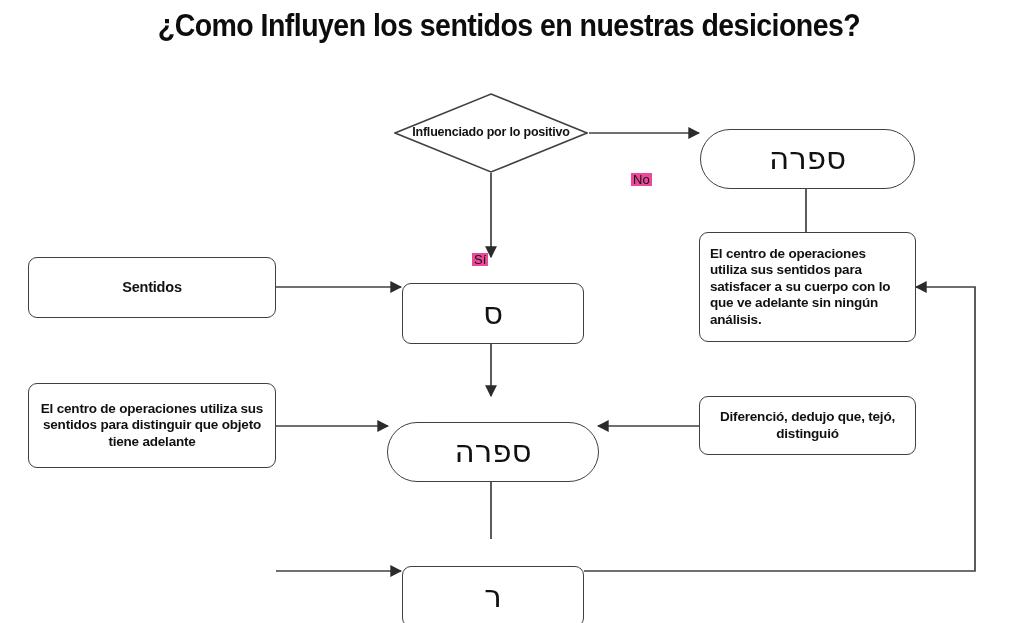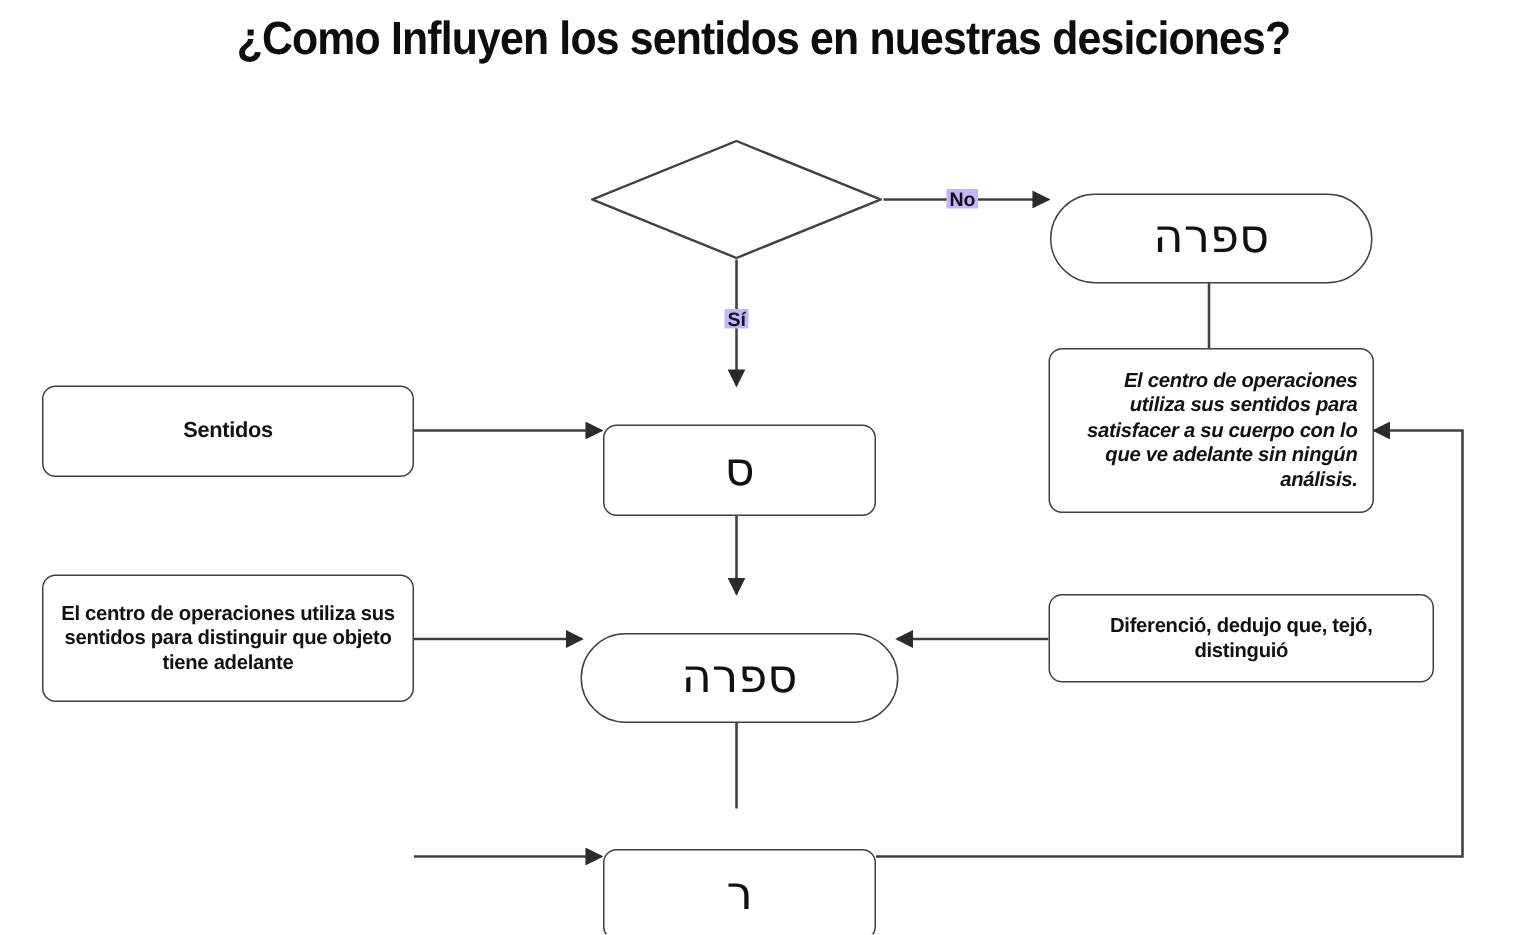--- a/index.html
+++ b/index.html
@@ -77,25 +77,26 @@
     font-size: 12.5px;
     font-weight: bold;
     color: #111111;
     line-height: 1.25;
     letter-spacing: -0.2px;
   }
   
   .edge-label {
     position: absolute;
     font-size: 13px;
-    font-weight: bold;
+    font-weight: normal;
     color: #111111;
-    background: #c4b5fd;
+    background: #ec4899;
     padding: 0 2px;
     line-height: 1;
+    margin-top: 47px;
   }
   svg.edges {
     position: absolute;
     left: 0;
     top: 0;
     width: 1018px;
     height: 623px;
     pointer-events: none;
   }
 </style>
@@ -133,51 +134,52 @@
       <path d="M 491 539 L 491 459"></path>
 
       <path d="M 584 571 L 975 571 L 975 287 L 916 287"></path>
     </g>
   </svg>
 
   <div id="diamond-wrap">
     <svg width="194" height="80" viewBox="0 0 194 80" xmlns="http://www.w3.org/2000/svg">
       <polygon points="97,1 193,40 97,79 1,40" fill="#ffffff" stroke="#404040" stroke-width="1.6"></polygon>
     </svg>
+    <div class="dlabel">Influenciado por lo positivo</div>
   </div>
 
   <div class="node stadium he" style="left:700px; top:103px; width:215px; height:60px;">
     <span class="txt">ספרה</span>
   </div>
 
   <div class="node rect es-sm" style="left:699px; top:232px; width:217px; height:110px; text-align:left; justify-content:flex-start;">
-    <span class="txt" style="text-align:right;font-style:italic;">El centro de operaciones utiliza sus sentidos para satisfacer a su cuerpo con lo que ve adelante sin ningún análisis.</span>
+    <span class="txt" style="text-align:left;">El centro de operaciones utiliza sus sentidos para satisfacer a su cuerpo con lo que ve adelante sin ningún análisis.</span>
   </div>
 
   <div class="node rect es" style="left:28px; top:257px; width:248px; height:61px;">
     <span class="txt">Sentidos</span>
   </div>
 
   <div class="node rect he" style="left:402px; top:257px; width:182px; height:61px;">
     <span class="txt">ס</span>
   </div>
 
   <div class="node rect es-sm" style="left:28px; top:383px; width:248px; height:85px;justify-content:flex-end;">
     <span class="txt">El centro de operaciones utiliza sus sentidos para distinguir que objeto tiene adelante</span>
   </div>
 
   <div class="node stadium he" style="left:387px; top:396px; width:212px; height:60px;">
     <span class="txt">ספרה</span>
   </div>
 
-  <div class="node rect es-sm" style="left:699px; top:396px; width:257px; height:59px;">
+  <div class="node rect es-sm" style="left:699px; top:396px; width:217px; height:59px;">
     <span class="txt">Diferenció, dedujo que, tejó, distinguió</span>
   </div>
 
 
   <div class="node rect he" style="left:402px; top:540px; width:182px; height:61px;">
     <span class="txt">ר</span>
   </div>
 
   <div class="edge-label" style="left:631px; top:126px;">No</div>
-  <div class="edge-label" style="left:483px; top:206px;">Sí</div>
+  <div class="edge-label" style="left:472px; top:206px;">Sí</div>
 
 </div>
 
 </body></html>

